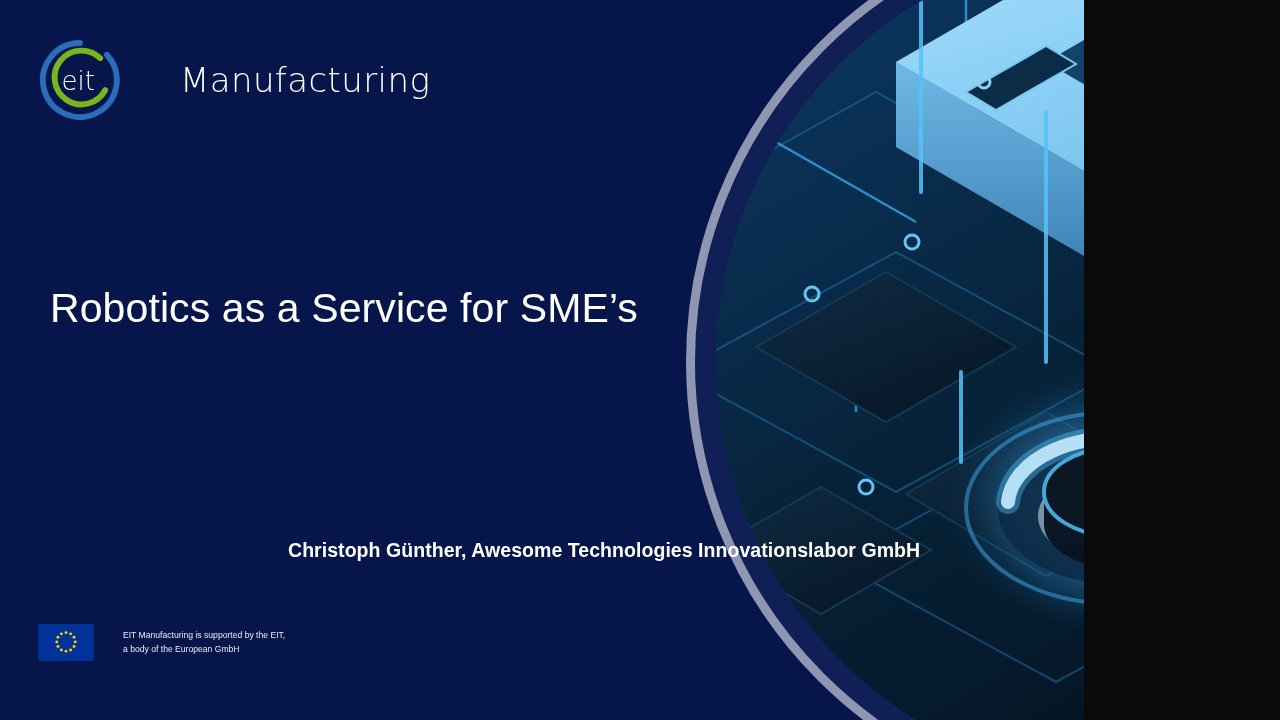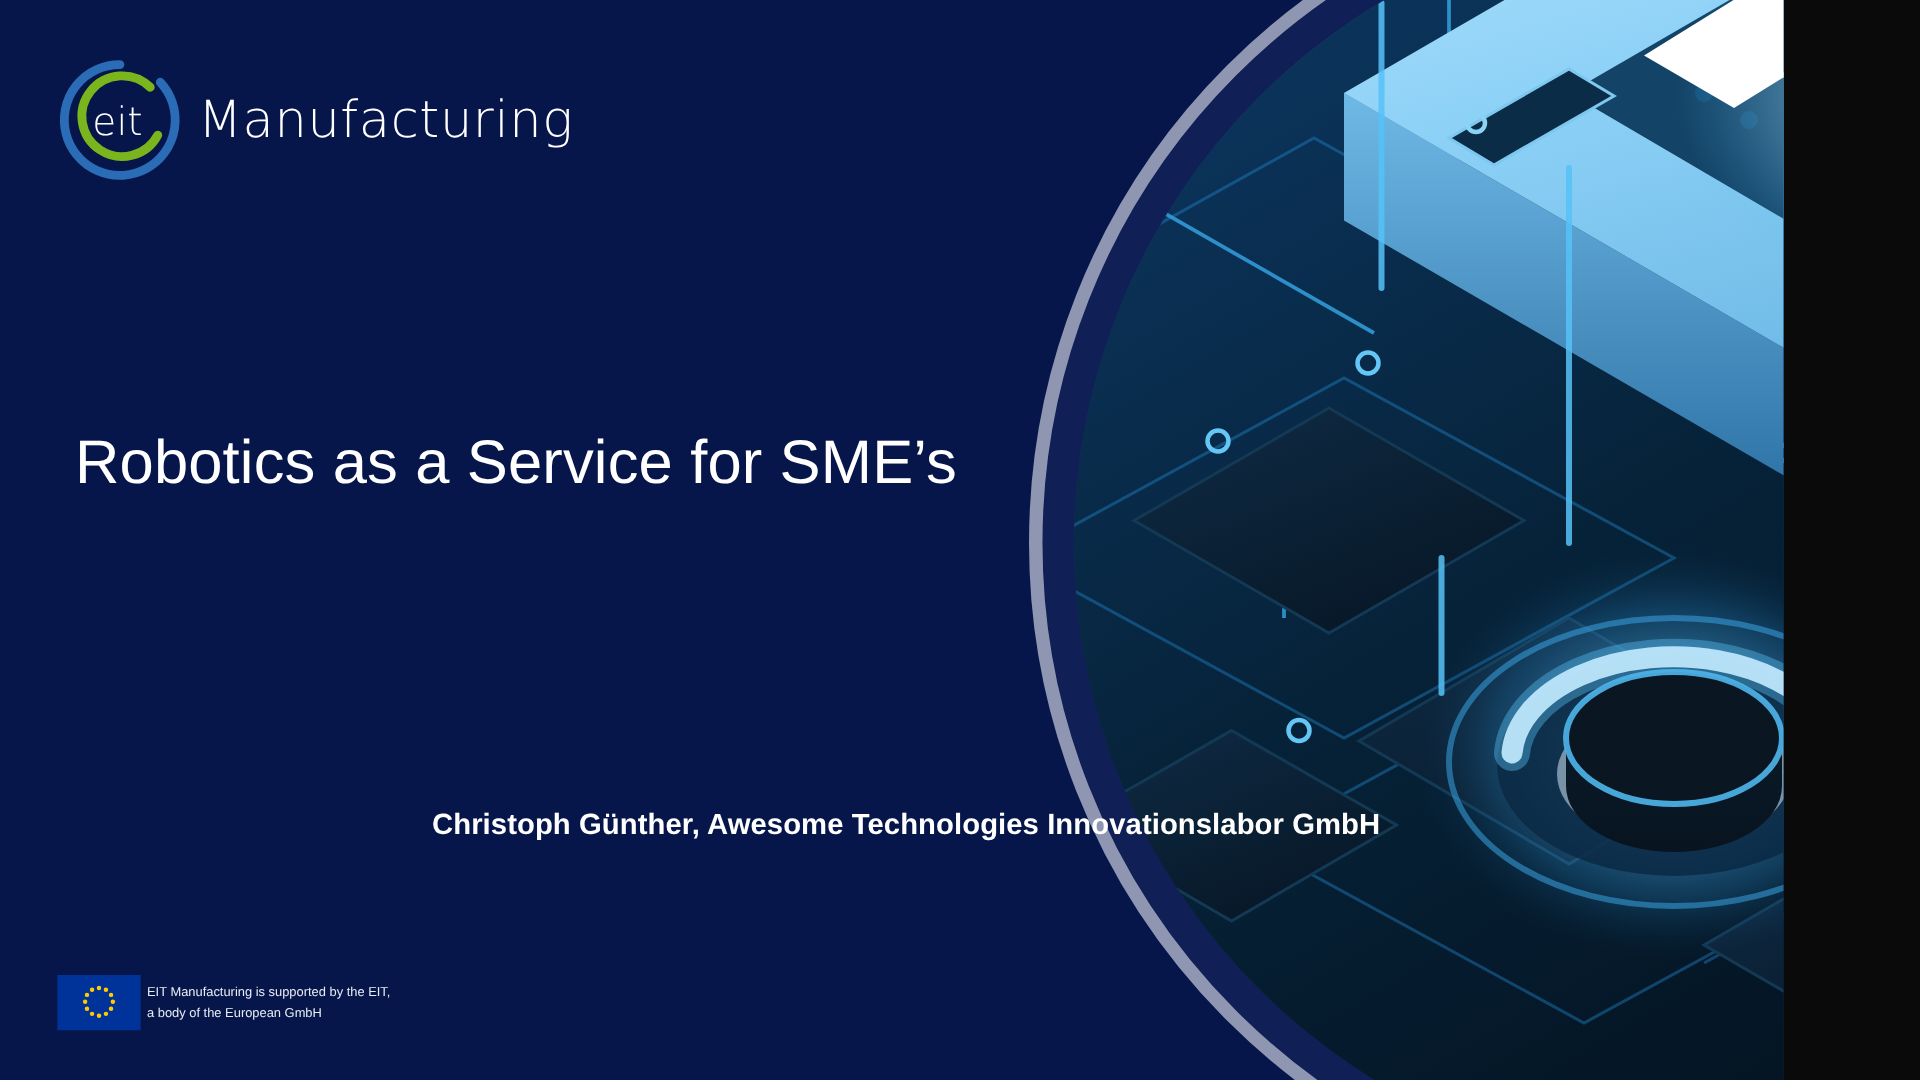--- a/index.html
+++ b/index.html
@@ -2,21 +2,21 @@
 <html><head>
 <meta charset="utf-8">
 <style>
   html, body {
     margin: 0;
     padding: 0;
     background: #0a0a0a;
   }
   .slide {
     position: relative;
-    width: 1189px;
+    width: 1084px;
     height: 720px;
     overflow: hidden;
     background: #06164a;
     font-family: "Liberation Sans", sans-serif;
   }
 
   
   .art-wrap {
     position: absolute;
     left: 686px;
@@ -67,20 +67,21 @@
     gap: 10px;
   }
   .logo-mark { width: 84px; height: 84px; display: block; }
   .logo-word {
     color: #ffffff;
     font-size: 34px;
     letter-spacing: 0.4px;
     font-family: "DejaVu Sans", sans-serif;
     font-weight: 300;
     white-space: nowrap;
+    margin-left: 48px;
   }
 
   
   .title {
     position: absolute;
     left: 50px;
     top: 258px;
     width: 620px;
     color: #ffffff;
     font-size: 41px;
@@ -104,24 +105,24 @@
   .byline sup {
     font-size: 0.62em;
     vertical-align: super;
     line-height: 0;
   }
 
   
   .eu-footer {
     position: absolute;
     left: 38px;
-    top: 650px;
+    top: 624px;
     display: flex;
     align-items: center;
-    gap: 4px;
+    gap: 29px;
   }
   .eu-flag {
     width: 56px;
     height: 37px;
     display: block;
     flex: none;
   }
   .eu-text {
     color: #e9ecf4;
     font-size: 8.6px;

